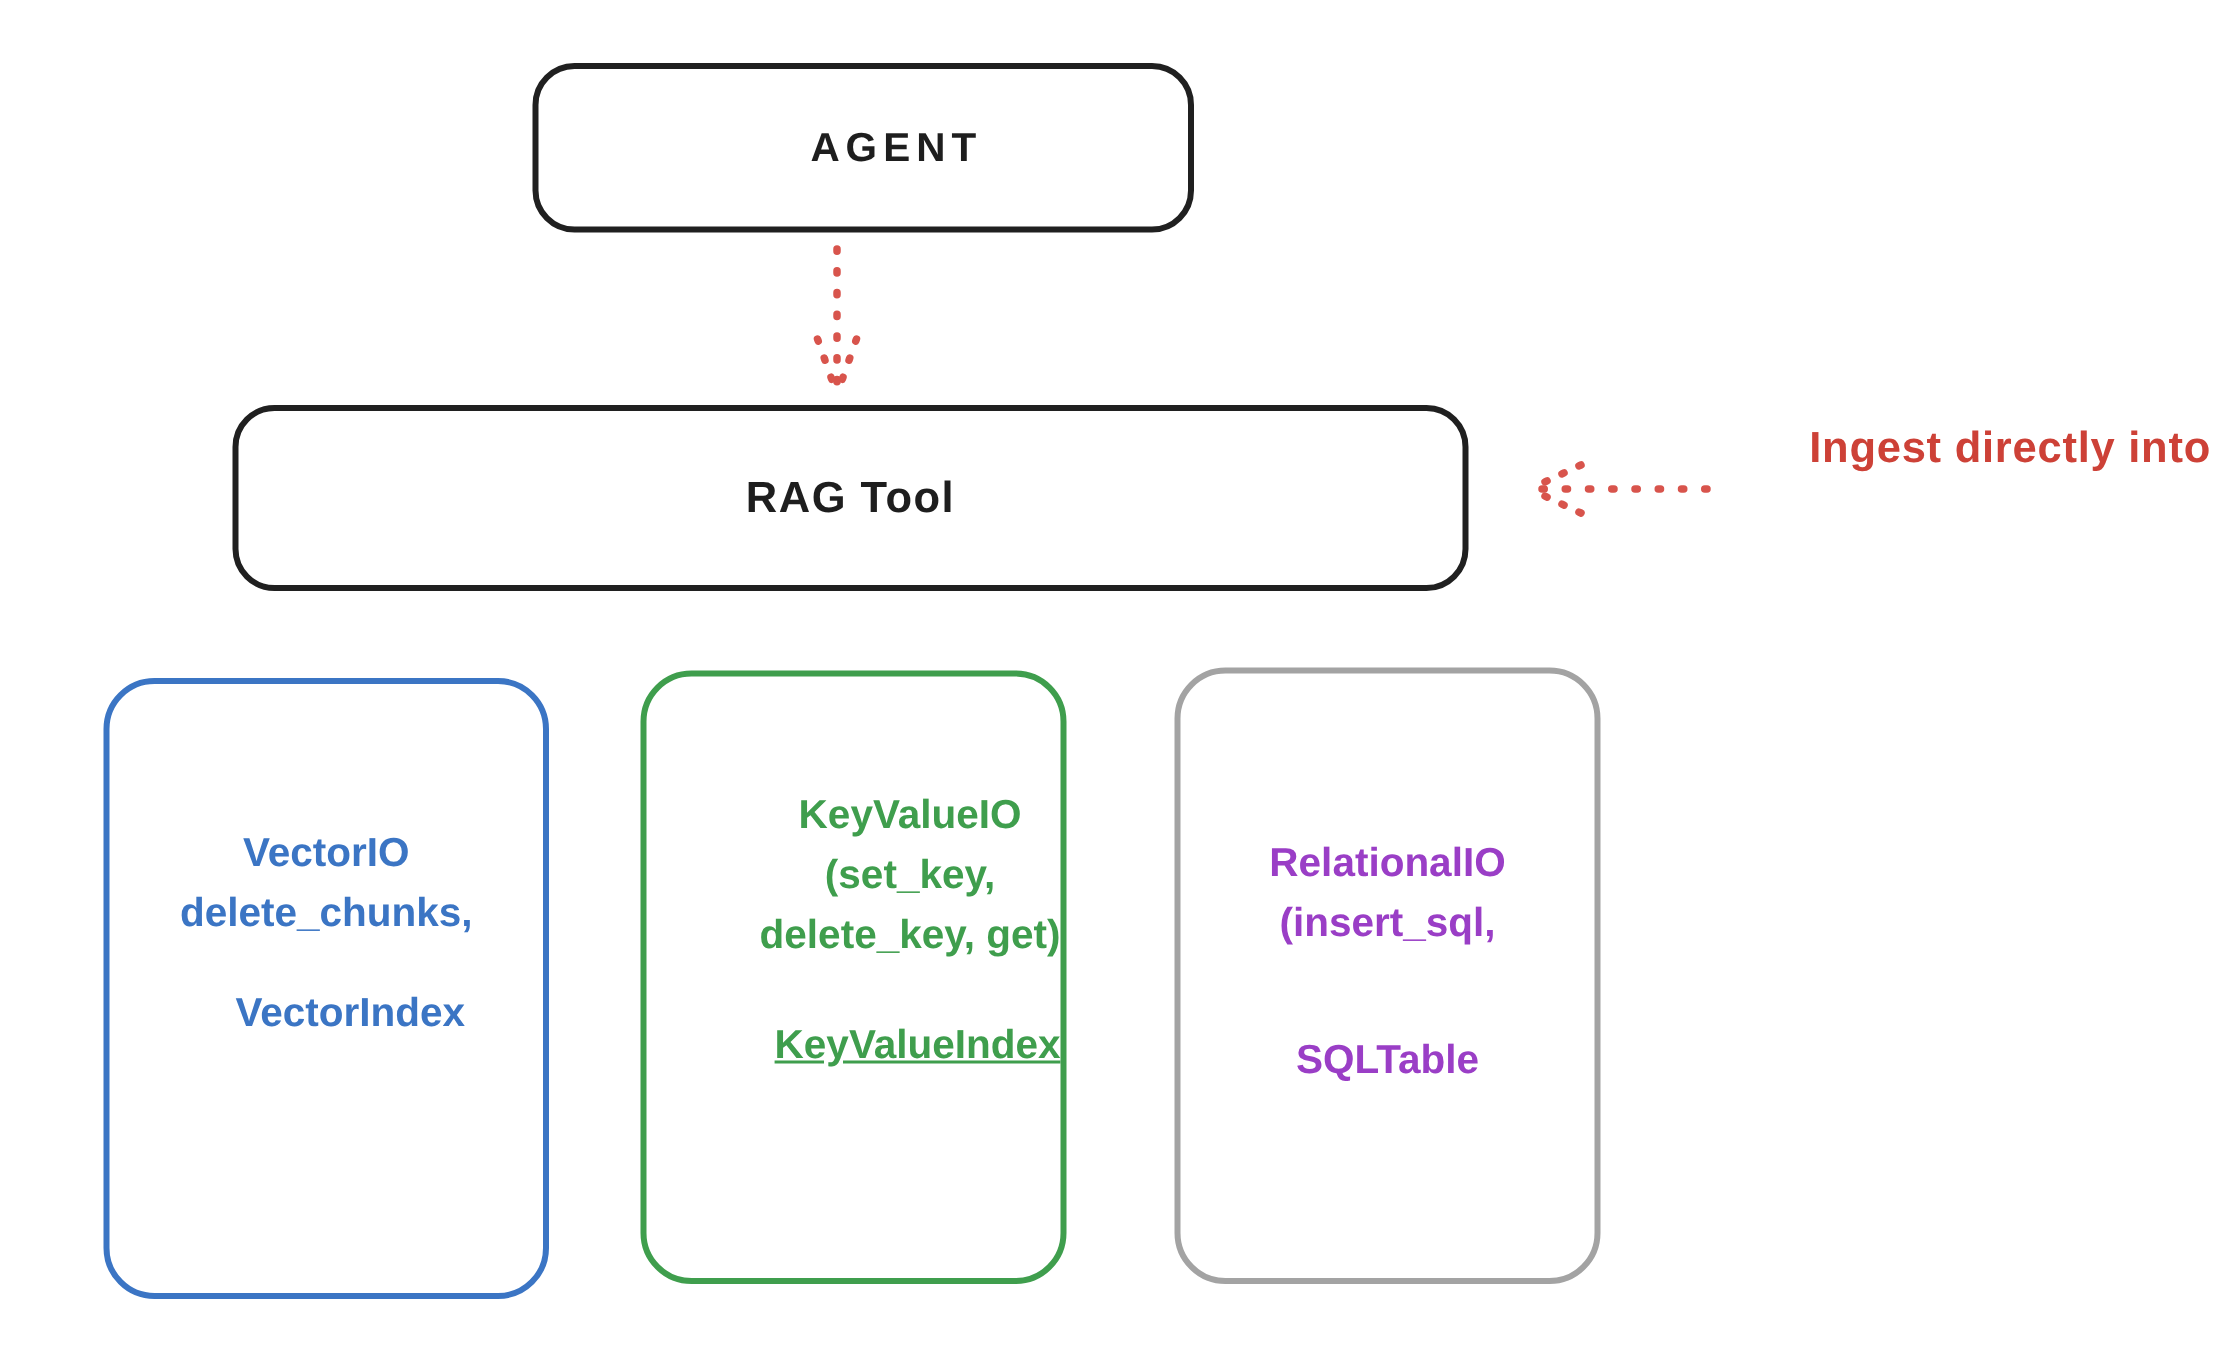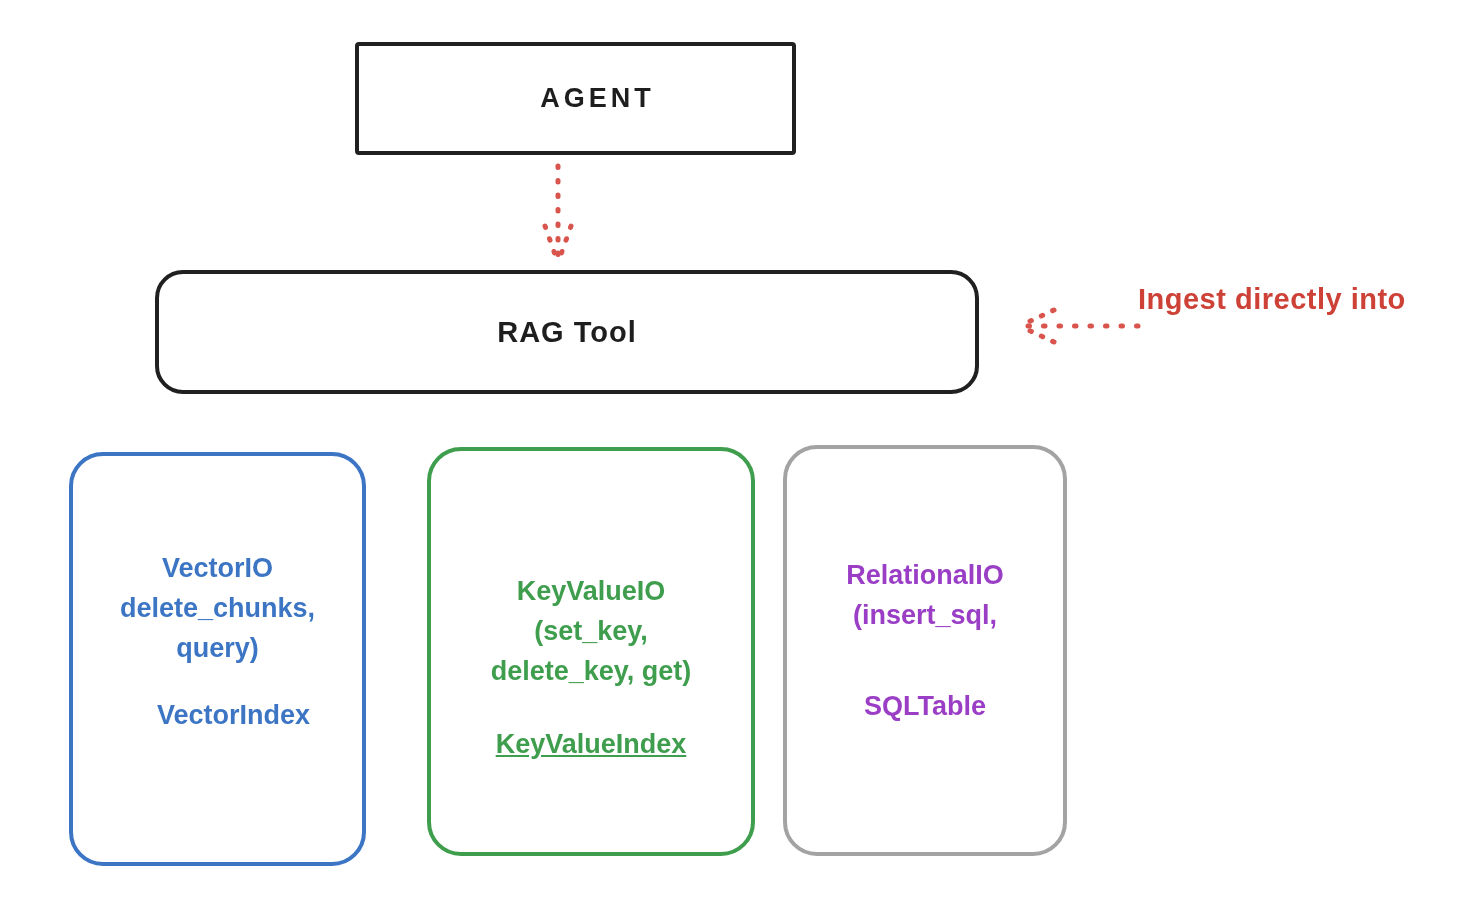--- a/index.html
+++ b/index.html
@@ -24,21 +24,21 @@
   .node-label {
     font-weight: 600;
     color: #1e1e1e;
     text-align: center;
   }
   
   #agent-box {
     left: 355px; top: 42px;
     width: 441px; height: 113px;
     border: 4px solid #202020;
-    border-radius: 4px;
+    border-radius: 28px;
     padding-left: 44px;
   }
   #agent-box .node-label {
     font-size: 27px;
     letter-spacing: 4px;
   }
   
   #rag-box {
     left: 155px; top: 270px;
     width: 824px; height: 124px;
@@ -51,21 +51,21 @@
   }
   
   .arrow { position: absolute; }
   #arrow-agent-to-rag { left: 540px; top: 160px; }
   #arrow-ingest { left: 1014px; top: 304px; }
   
   #ingest-annotation {
     position: absolute;
     left: 1138px; top: 280px;
     width: 336px;
-    text-align: left;
+    text-align: right;
     color: #cd4137;
     font-size: 29px;
     line-height: 38px;
     font-weight: 700;
     letter-spacing: 0.5px;
   }
   
   .storage-box {
     position: absolute;
     background: #ffffff;
@@ -88,24 +88,25 @@
   #vector-box {
     left: 69px; top: 452px;
     width: 297px; height: 414px;
     border: 4px solid #3b75c4;
     color: #3b75c4;
     padding-top: 92px;
   }
   #vector-box .index-label { margin-top: 32px; margin-left: 32px; }
   #keyvalue-box {
     left: 427px; top: 447px;
-    width: 328px; height: 409px;
+    width: 284px; height: 409px;
     border: 4px solid #3f9e4d;
     color: #3f9e4d;
-    padding-top: 120px;
+    padding-top: 72px;
+    align-items: flex-end;
   }
   #keyvalue-box .index-label { margin-top: 38px; text-decoration: underline; }
   #relational-box {
     left: 783px; top: 445px;
     width: 284px; height: 411px;
     border: 4px solid #a3a3a3;
     color: #9a3ec6;
     padding-top: 106px;
   }
   #relational-box .index-label { margin-top: 56px; }
@@ -140,21 +141,20 @@
   </svg>
 
   <div id="ingest-annotation">
     <div>Ingest directly into</div>
   </div>
 
   <div class="storage-box" id="vector-box">
     <div class="io-lines">
       <span>VectorIO</span>
       <span>delete_chunks,</span>
-      <span>query)</span>
     </div>
     <div class="index-label">VectorIndex</div>
   </div>
 
   <div class="storage-box" id="keyvalue-box">
     <div class="io-lines">
       <span>KeyValueIO</span>
       <span>(set_key,</span>
       <span>delete_key, get)</span>
     </div>

